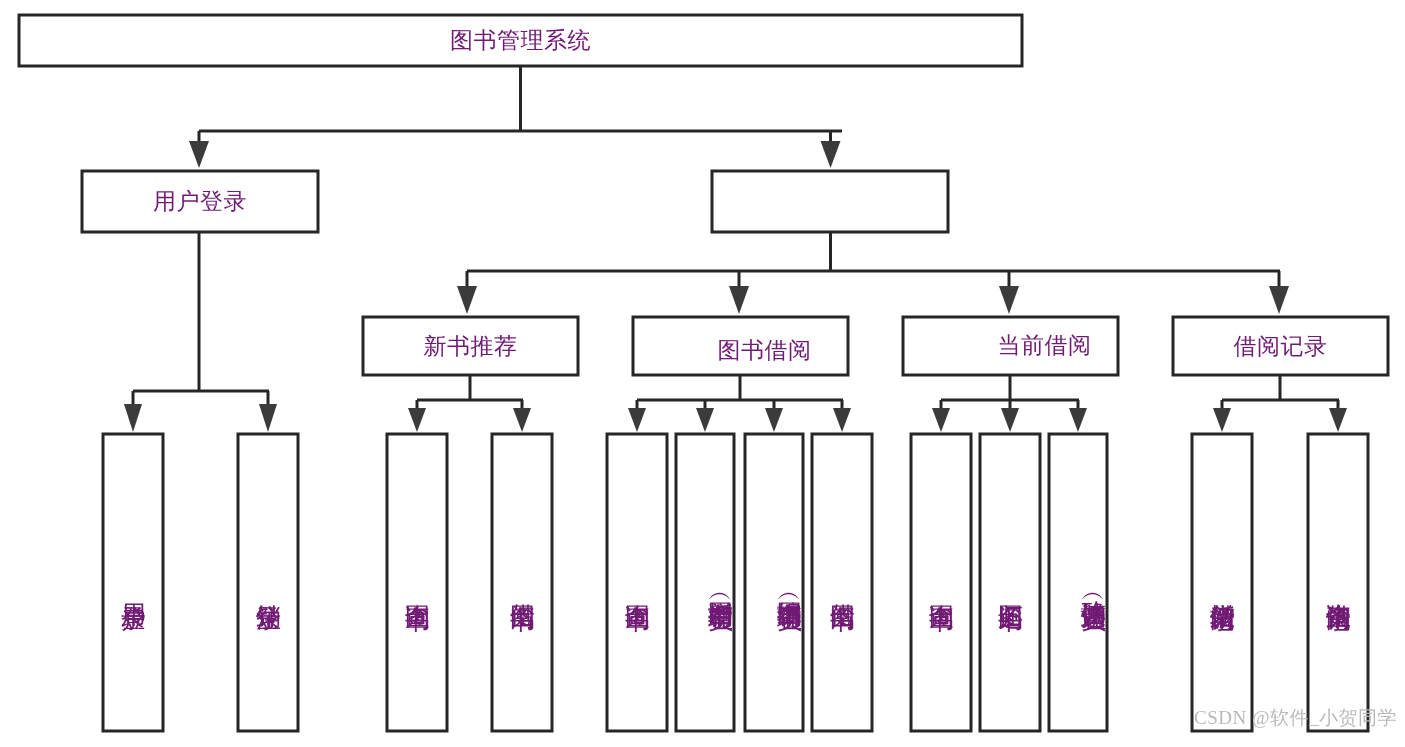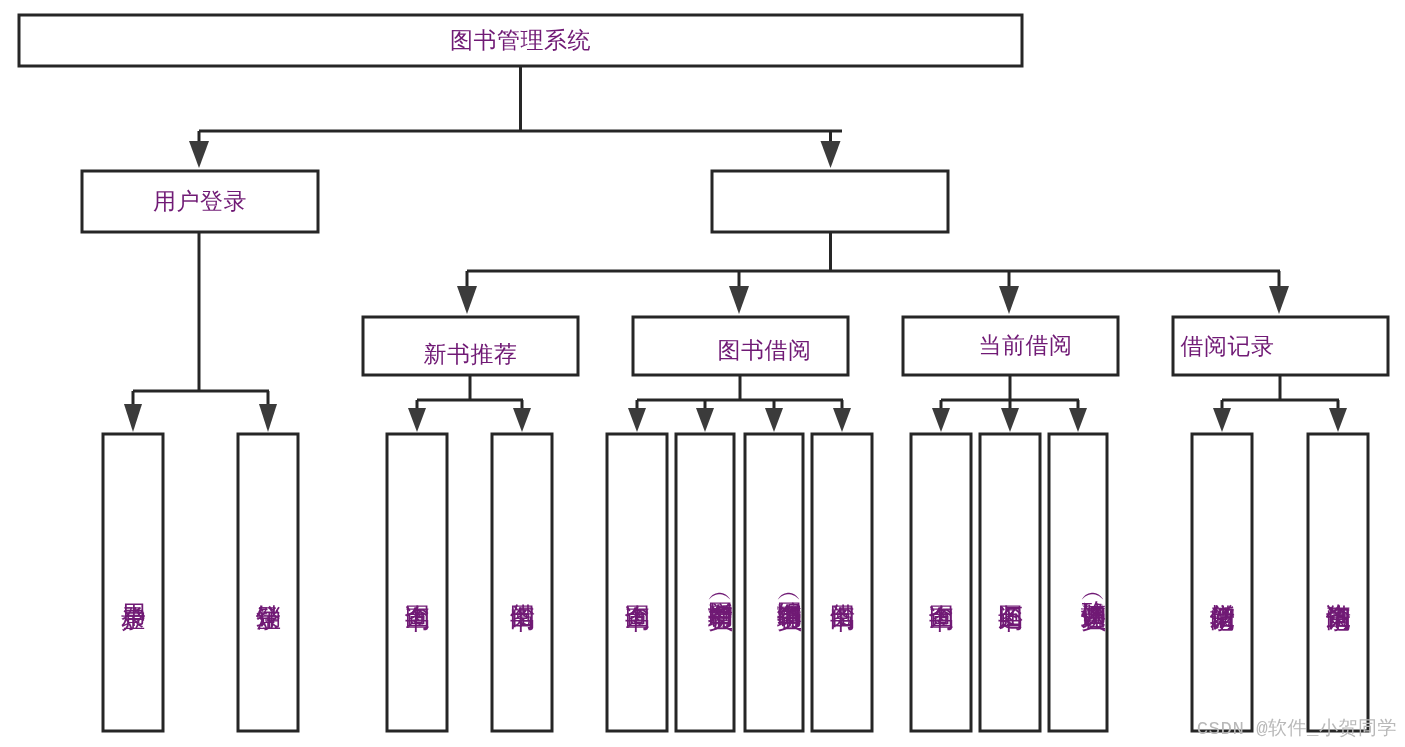--- a/index.html
+++ b/index.html
@@ -66,24 +66,24 @@
     padding-top: 6px;
     align-items: flex-start;
     justify-content: center;
   }
   .node-label.vertical.centered {
     align-items: center;
   }
   .watermark {
     position: absolute;
     right: 8px;
-    bottom: 6px;
+    bottom: 16px;
     font-size: 19px;
     color: #b9b9b9;
-    font-family: Liberation Mono, monospace;
+    font-family: Liberation Serif, serif;
     white-space: nowrap;
     letter-spacing: 0.5px;
   }
 </style>
 </head>
 <body>
 
 <div id="diagram-root">
 
   <svg class="flow" viewBox="0 0 1405 747">
@@ -187,24 +187,24 @@
     <rect class="box-rect" x="1049" y="434" width="58" height="297"></rect>
 
     <rect class="box-rect" x="1192" y="434" width="60" height="297"></rect>
     <rect class="box-rect" x="1308" y="434" width="60" height="297"></rect>
   </svg>
 
   <div class="node-label horizontal" style="left:19px; top:15px; width:1003px; height:51px;">图书管理系统</div>
 
   <div class="node-label horizontal" style="left:82px; top:171px; width:236px; height:61px;">用户登录</div>
 
-  <div class="node-label horizontal" style="left:363px; top:317px; width:215px; height:58px;margin-top:8px;">新书推荐</div>
+  <div class="node-label horizontal" style="left:363px; top:317px; width:215px; height:58px;">新书推荐</div>
   <div class="node-label horizontal" style="left:633px; top:324px; width:215px; height:52px;padding-left:48px;">图书借阅</div>
-  <div class="node-label horizontal" style="left:918px; top:317px; width:215px; height:56px;border-radius:25px;">当前借阅</div>
-  <div class="node-label horizontal" style="left:1120px; top:317px; width:215px; height:58px;">借阅记录</div>
+  <div class="node-label horizontal" style="left:937px; top:317px; width:215px; height:56px;border-radius:25px;">当前借阅</div>
+  <div class="node-label horizontal" style="left:1173px; top:317px; width:215px; height:58px;">借阅记录</div>
 
   <div class="node-label vertical centered" style="left:103px; top:434px; width:60px; height:297px;">用户登录</div>
   <div class="node-label vertical centered" style="left:238px; top:434px; width:60px; height:297px;">注销登录</div>
 
   <div class="node-label vertical centered" style="left:387px; top:434px; width:60px; height:297px;">查询图书</div>
   <div class="node-label vertical centered" style="left:492px; top:434px; width:60px; height:297px;">借阅图书</div>
 
   <div class="node-label vertical centered" style="left:607px; top:434px; width:60px; height:297px;">查询图书</div>
   <div class="node-label vertical" style="left:676px; top:434px; width:58px; height:297px;">新增图书（管理员）</div>
   <div class="node-label vertical" style="left:745px; top:434px; width:58px; height:297px;">编辑图书（管理员）</div>

